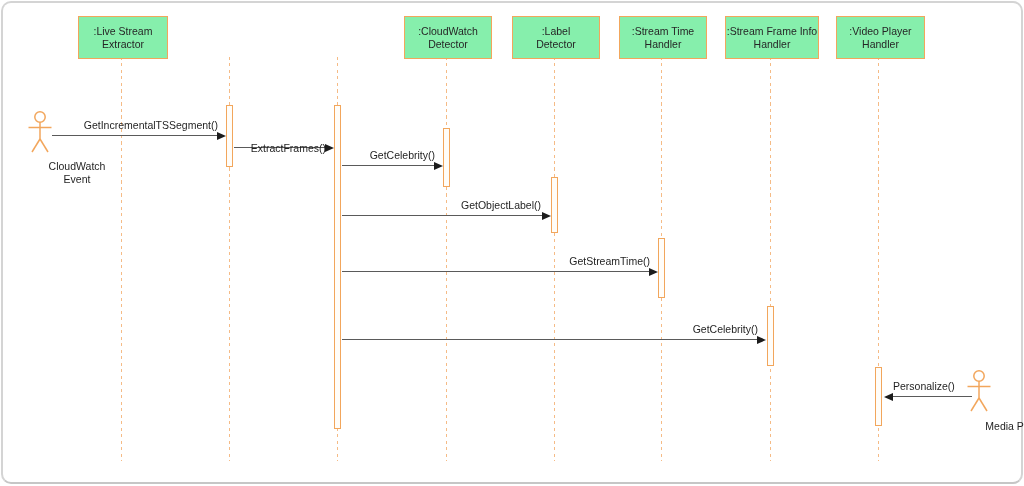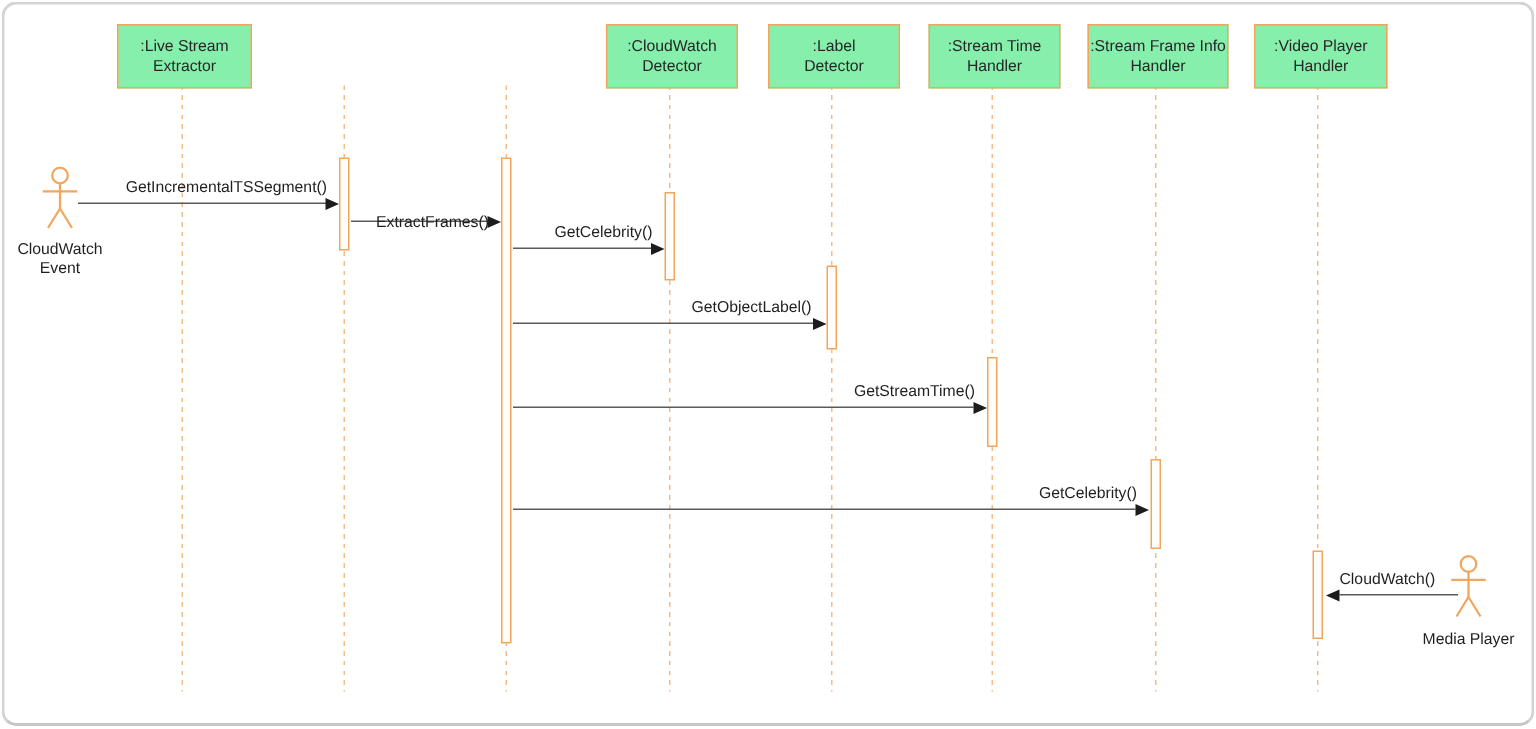--- a/index.html
+++ b/index.html
@@ -18,21 +18,21 @@
   
   .act{position:absolute;width:7px;border:1.3px solid #f2a65c;background:#fffdf9;z-index:3;box-sizing:border-box;}
   
   .mline{position:absolute;height:1.4px;background:#5a5a5a;z-index:5;}
   .ah{position:absolute;width:0;height:0;border-top:4px solid transparent;border-bottom:4px solid transparent;z-index:6;}
   .ah-r{border-left:9px solid #1c1c1c;}
   .ah-l{border-right:9px solid #1c1c1c;}
   .mlabel{position:absolute;font-size:10.5px;color:#1f1f1f;white-space:nowrap;z-index:6;}
   
   .actor{position:absolute;z-index:4;}
-  .actor-label{position:absolute;font-size:10.5px;line-height:12.5px;color:#1f1f1f;text-align:center;z-index:4;}
+  .actor-label{position:absolute;font-size:10.5px;line-height:12.5px;color:#1f1f1f;text-align:center;z-index:4;padding-left:37px;}
 </style>
 </head>
 <body>
 
 <div class="stage">
 
   <div class="pbox" style="left:78px;width:88px">
     <span>:Live Stream</span>
     <span>Extractor</span>
   </div>
@@ -93,21 +93,21 @@
   <div class="mline" style="left:342px;top:271px;width:307px"></div>
   <div class="ah ah-r" style="left:649px;top:267.5px"></div>
   <div class="mlabel" style="right:374px;top:255px">GetStreamTime()</div>
 
   <div class="mline" style="left:342px;top:339px;width:415px"></div>
   <div class="ah ah-r" style="left:757px;top:335.5px"></div>
   <div class="mlabel" style="right:266px;top:323px">GetCelebrity()</div>
 
   <div class="mline" style="left:893px;top:396px;width:79px"></div>
   <div class="ah ah-l" style="left:884px;top:392.5px"></div>
-  <div class="mlabel" style="left:893px;top:380px">CloudWatch()</div>
+  <div class="mlabel" style="left:893px;top:380px">Personalize()</div>
 
   <div class="actor" style="left:25px;top:111px">
     <svg width="30" height="46" viewBox="0 0 30 46">
       <circle cx="15" cy="6" r="5.2" fill="none" stroke="#f2a65c" stroke-width="1.5"></circle>
       <line x1="15" y1="11.2" x2="15" y2="28" stroke="#f2a65c" stroke-width="1.5"></line>
       <line x1="3.5" y1="16.5" x2="26.5" y2="16.5" stroke="#f2a65c" stroke-width="1.5"></line>
       <line x1="15" y1="28" x2="7" y2="41" stroke="#f2a65c" stroke-width="1.5"></line>
       <line x1="15" y1="28" x2="23" y2="41" stroke="#f2a65c" stroke-width="1.5"></line>
     </svg>
   </div>

